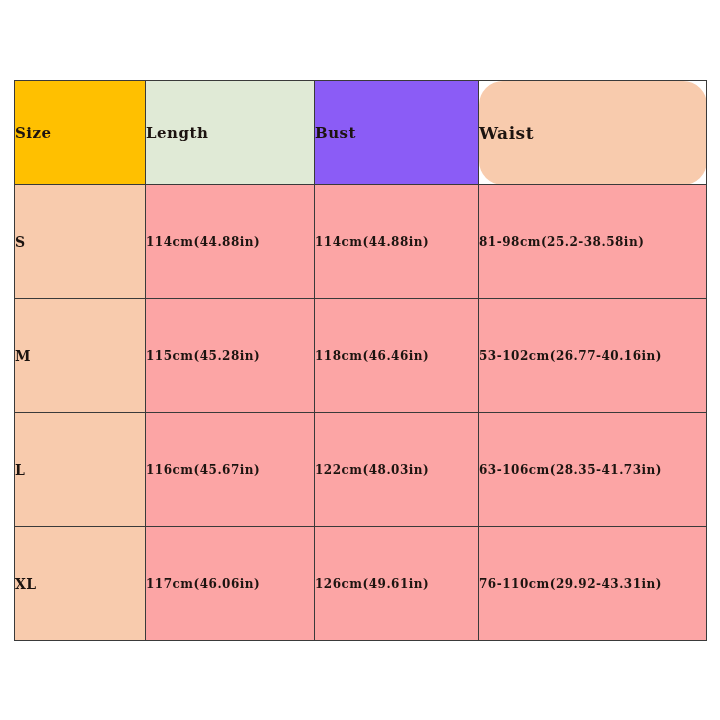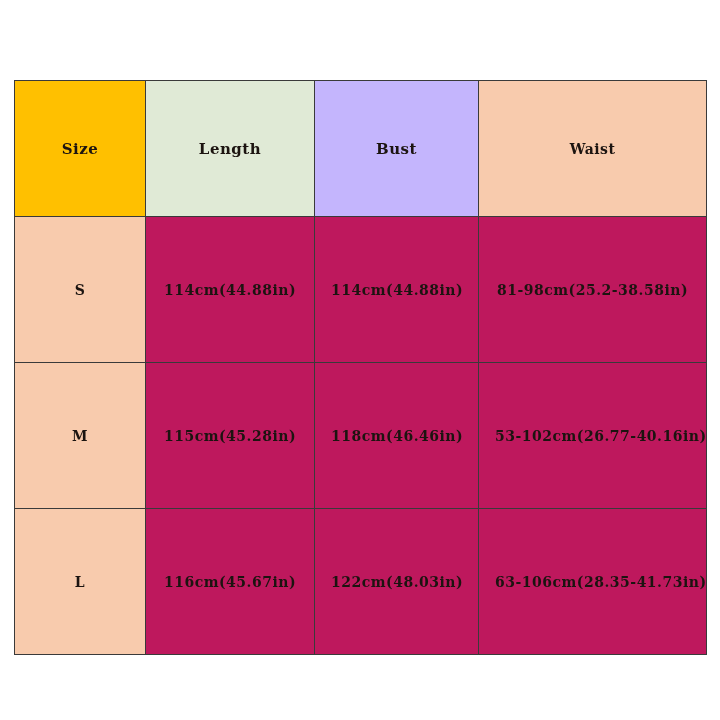--- a/index.html
+++ b/index.html
@@ -21,26 +21,25 @@
     height: 559px;
   }
   table.size-table {
     width: 692px;
     height: 559px;
     border-collapse: collapse;
     table-layout: fixed;
   }
   table.size-table td {
     border: 1px solid #3a3a3a;
-    text-align: center;
     vertical-align: middle;
     color: #1c1410;
     font-family: "DejaVu Serif", serif;
     letter-spacing: 0.5px;
-    padding: 16px;
+    padding: 0;
   }
   col.col-size   { width: 131px; }
   col.col-length { width: 169px; }
   col.col-bust   { width: 164px; }
   col.col-waist  { width: 228px; }
 
   tr.header-row td { height: 103px; }
   tr.data-row td { height: 113px; }
 
   td.head-size {
@@ -50,40 +49,41 @@
     letter-spacing: 2px;
   }
   td.head-length {
     background: #e0ead6;
     font-size: 15px;
     font-weight: bold;
     letter-spacing: 2px;
     margin-top: 32px;
   }
   td.head-bust {
-    background: #c4b5fd;
+    background: #8b5cf6;
     font-size: 15px;
     font-weight: bold;
     letter-spacing: 2px;
   }
   td.head-waist {
     background: #f8cbad;
-    font-size: 14px;
+    font-size: 17px;
     font-weight: bold;
     letter-spacing: 2px;
+    border-radius: 24px;
   }
   td.cell-size {
     background: #f8cbad;
     font-size: 14px;
     font-weight: bold;
     letter-spacing: 1px;
   }
   td.cell-value {
-    background: #be185d;
-    font-size: 14px;
+    background: #fca5a5;
+    font-size: 12px;
     font-weight: bold;
     letter-spacing: 0.3px;
     white-space: nowrap;
   }
 </style>
 </head>
 <body>
 
 <div id="size-chart-wrapper">
   <table class="size-table">
@@ -115,15 +115,21 @@
         <td class="cell-value">53-102cm(26.77-40.16in)</td>
       </tr>
 
       <tr class="data-row">
         <td class="cell-size">L</td>
         <td class="cell-value">116cm(45.67in)</td>
         <td class="cell-value">122cm(48.03in)</td>
         <td class="cell-value">63-106cm(28.35-41.73in)</td>
       </tr>
 
+      <tr class="data-row">
+        <td class="cell-size">XL</td>
+        <td class="cell-value">117cm(46.06in)</td>
+        <td class="cell-value">126cm(49.61in)</td>
+        <td class="cell-value">76-110cm(29.92-43.31in)</td>
+      </tr>
     </tbody>
   </table>
 </div>
 
 </body></html>

